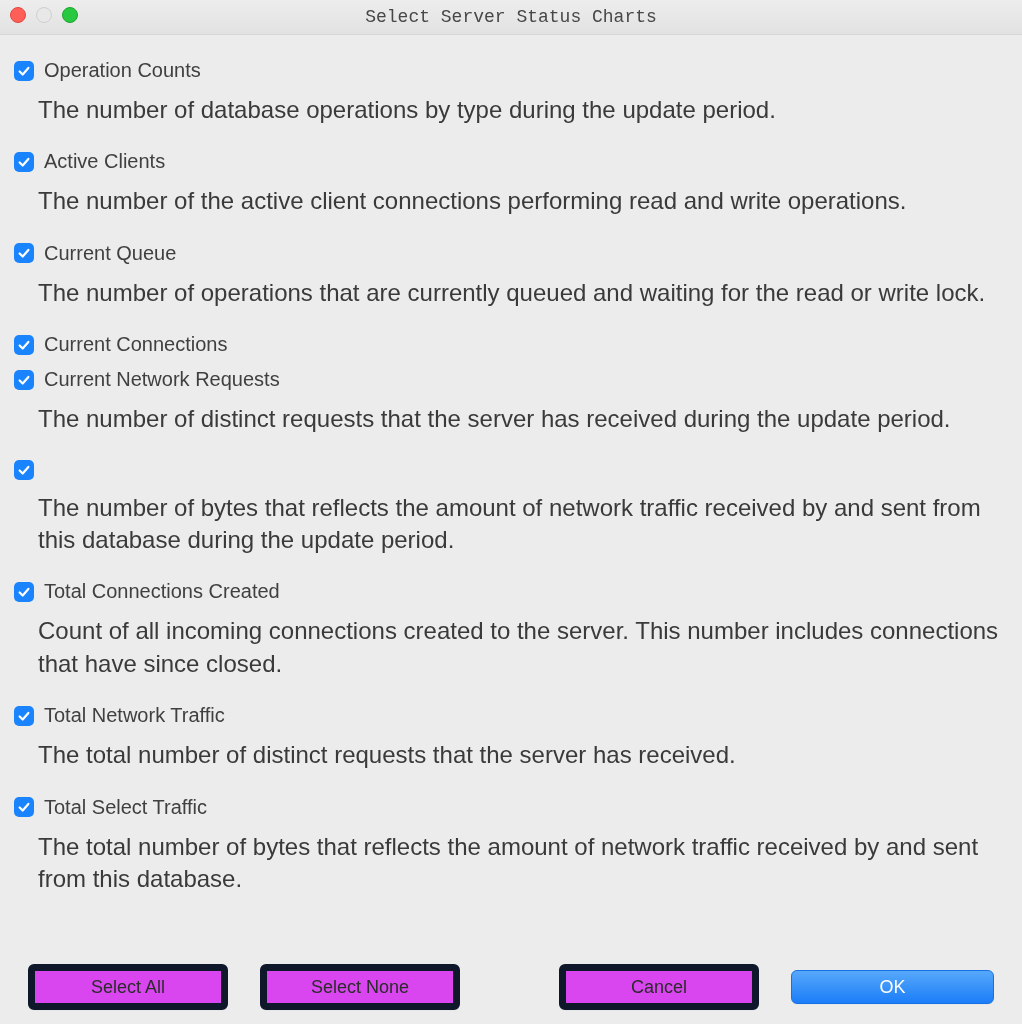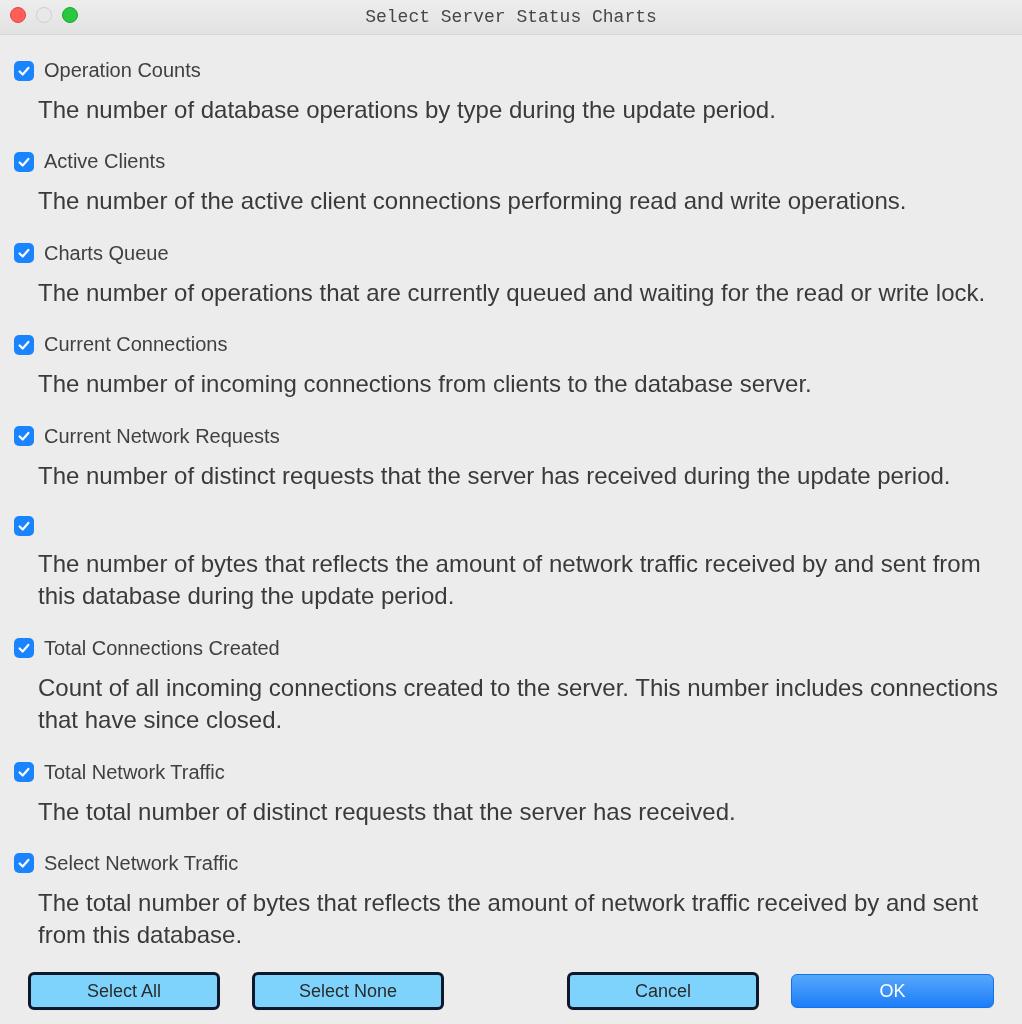--- a/index.html
+++ b/index.html
@@ -98,22 +98,22 @@
     align-items: center;
     gap: 32px;
   }
   .spacer { flex: 1; }
   .btn {
     height: 32px;
     min-width: 150px;
     padding: 0 18px;
     font-size: 18px;
     border-radius: 6px;
-    border: 3px solid #0f172a;
-    background: #7dd3fc;
+    border: 7px solid #0f172a;
+    background: #d946ef;
     color: #2b2b2b;
     display: inline-flex;
     align-items: center;
     justify-content: center;
     cursor: default;
     box-shadow: 0 1px 0 rgba(0,0,0,0.02);
   }
   .btn.primary {
     min-width: 165px;
     background: linear-gradient(#57a8fa, #1b7df8);
@@ -157,34 +157,33 @@
       </div>
       <div class="item-desc">The number of the active client connections performing read and write operations.</div>
     </div>
     <div class="item">
       <div class="item-head">
         <span class="checkbox">
           <svg viewBox="0 0 16 16">
             <polyline points="3 8.5 6.5 12 13 4.5"></polyline>
           </svg>
         </span>
-        <span class="item-label">Charts Queue</span>
+        <span class="item-label">Current Queue</span>
       </div>
       <div class="item-desc">The number of operations that are currently queued and waiting for the read or write lock.</div>
     </div>
     <div class="item">
       <div class="item-head">
         <span class="checkbox">
           <svg viewBox="0 0 16 16">
             <polyline points="3 8.5 6.5 12 13 4.5"></polyline>
           </svg>
         </span>
         <span class="item-label">Current Connections</span>
       </div>
-      <div class="item-desc">The number of incoming connections from clients to the database server.</div>
     </div>
     <div class="item">
       <div class="item-head">
         <span class="checkbox">
           <svg viewBox="0 0 16 16">
             <polyline points="3 8.5 6.5 12 13 4.5"></polyline>
           </svg>
         </span>
         <span class="item-label">Current Network Requests</span>
       </div>
@@ -222,21 +221,21 @@
       </div>
       <div class="item-desc">The total number of distinct requests that the server has received.</div>
     </div>
     <div class="item">
       <div class="item-head">
         <span class="checkbox">
           <svg viewBox="0 0 16 16">
             <polyline points="3 8.5 6.5 12 13 4.5"></polyline>
           </svg>
         </span>
-        <span class="item-label">Select Network Traffic</span>
+        <span class="item-label">Total Select Traffic</span>
       </div>
       <div class="item-desc">The total number of bytes that reflects the amount of network traffic received by and sent from this database.</div>
     </div>
   </div>
 
 <div class="footer">
   <div class="btn">Select All</div>
   <div class="btn">Select None</div>
   <div class="spacer"></div>
   <div class="btn">Cancel</div>

